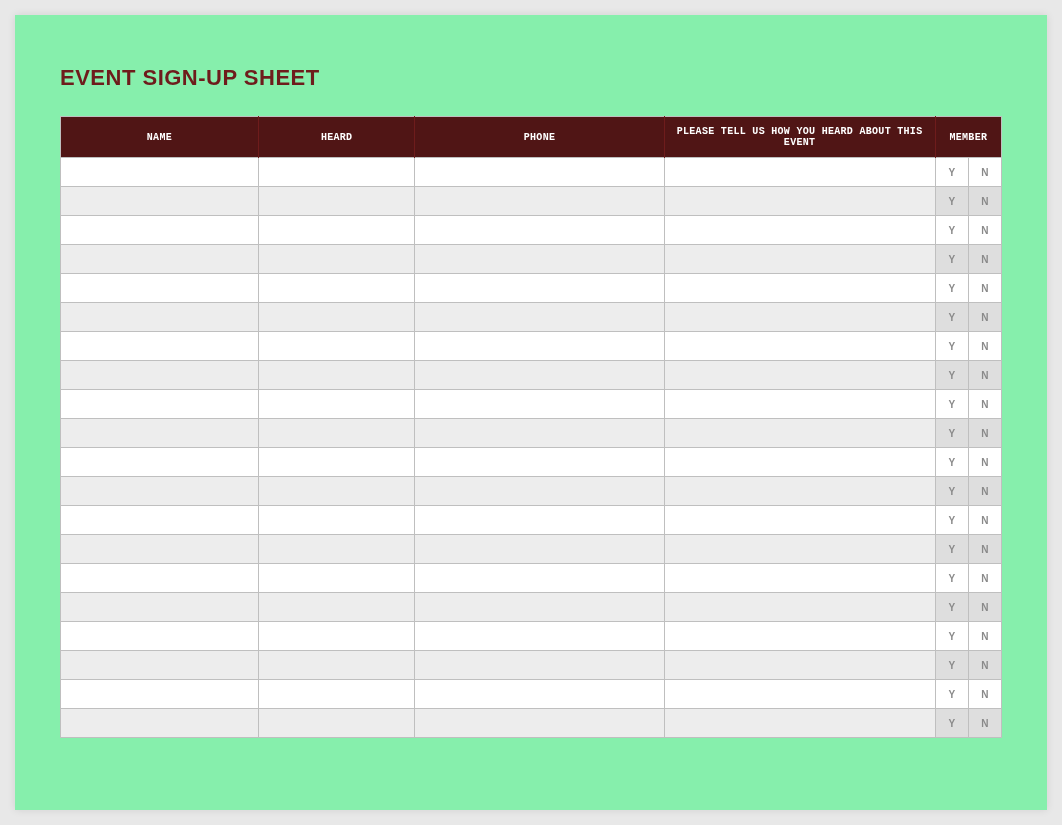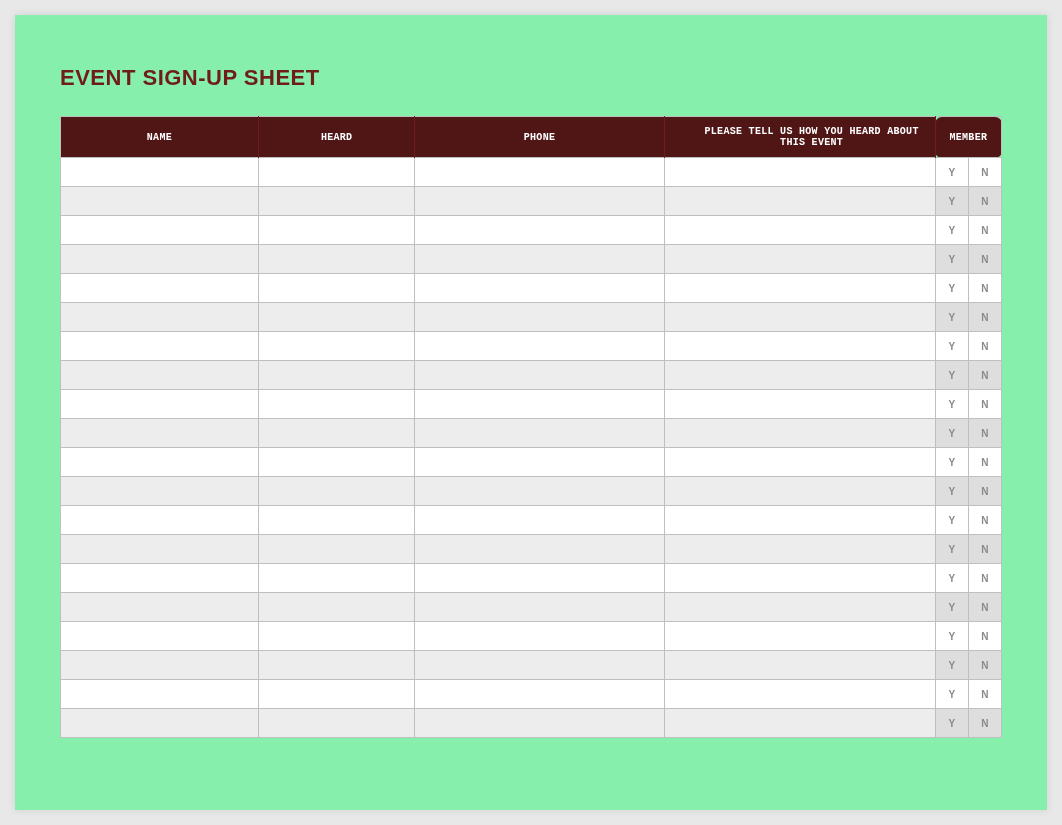--- a/index.html
+++ b/index.html
@@ -35,21 +35,20 @@
       font-size: 10px;
       font-weight: bold;
       text-align: center;
       padding: 9px 4px;
       border-right: 1px solid #6e1c1c;
       letter-spacing: 0.3px;
       font-family: Liberation Mono, monospace;
     }
     thead th:last-child {
       border-right: none;
-      border-radius: 7px;
     }
     tbody td {
       height: 29px;
       border: 1px solid #bfbfbf;
       background: #ffffff;
     }
     tbody tr.alt td {
       background: #ededed;
     }
     tbody tr.alt td.member-col {
@@ -58,21 +57,21 @@
     .member-col {
       width: 33px;
       text-align: center;
       font-size: 10px;
       font-weight: bold;
       color: #8a8a8a;
     }
     .col-name { width: 197px; }
     .col-phone { width: 156px; }
     .col-email { width: 248px; }
-    .col-heard { width: 270px; padding-left: 28px; }
+    .col-heard { width: 270px; }
     .col-member-head { width: 66px; }
   </style>
 </head>
 <body>
 
 <div class="document">
   <h1 class="title">EVENT SIGN-UP SHEET</h1>
 
   <table>
     <thead>

